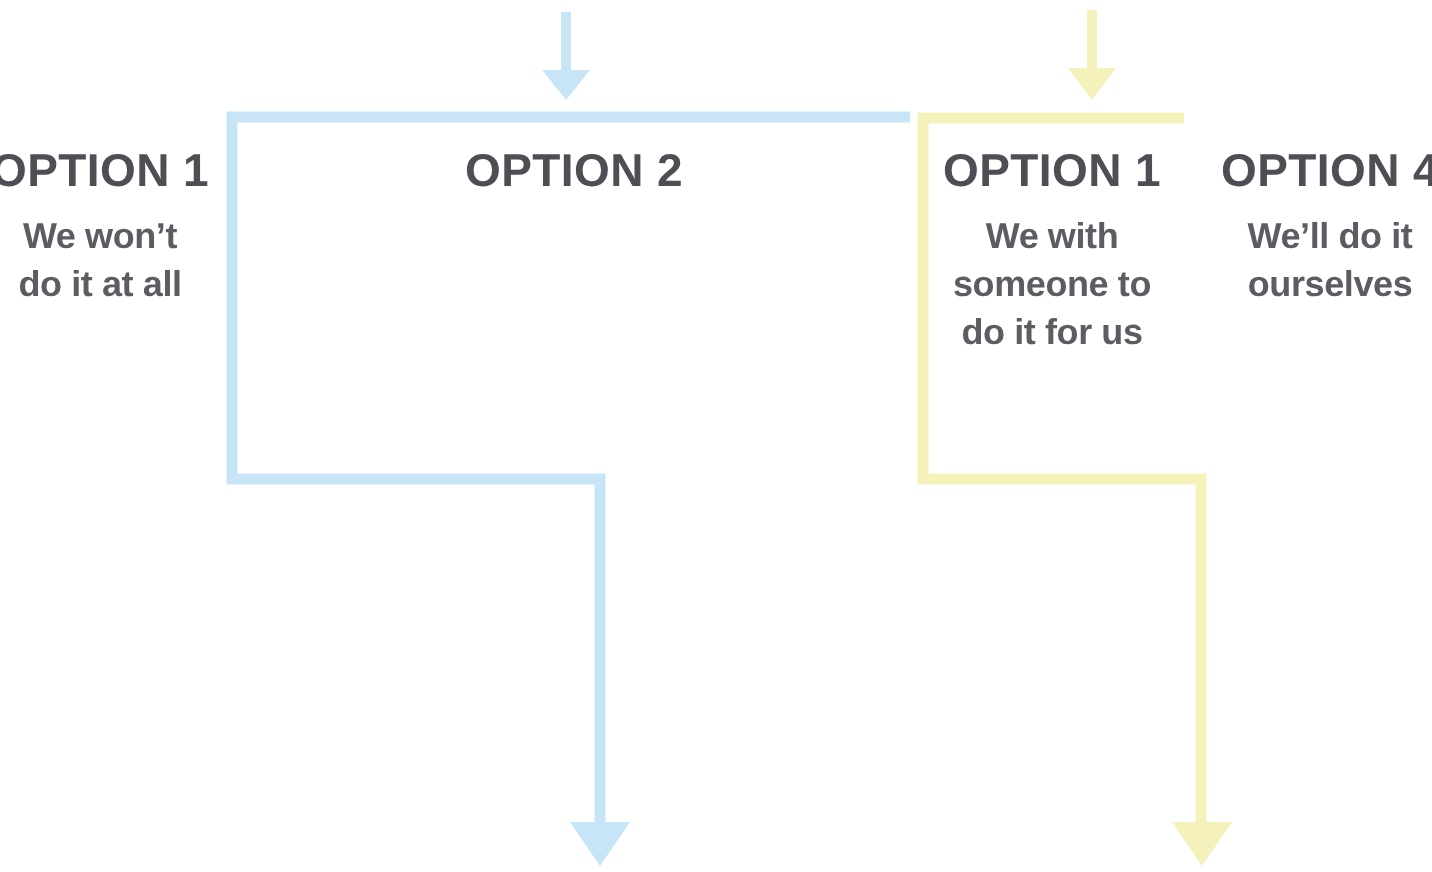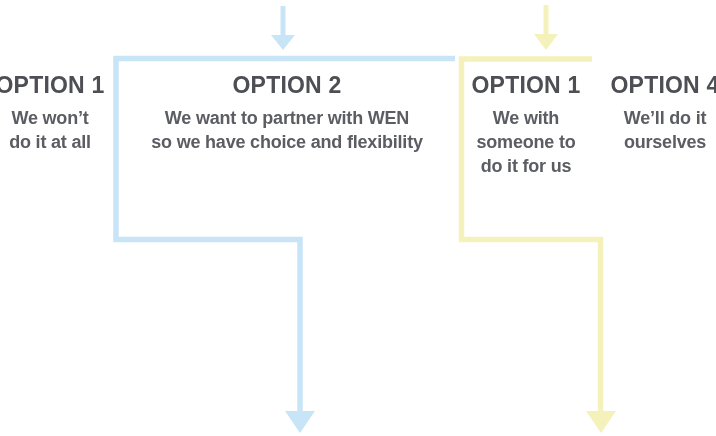--- a/index.html
+++ b/index.html
@@ -71,22 +71,20 @@
   </svg>
 
   <div class="option opt1">
     <div class="option-title">OPTION 1</div>
     <div class="option-desc">We won’t
 do it at all</div>
   </div>
 
   <div class="option opt2">
     <div class="option-title">OPTION 2</div>
-    <div class="option-desc">We want to partner with WEN
-so we have choice and flexibility</div>
   </div>
 
   <div class="option opt3">
     <div class="option-title">OPTION 1</div>
     <div class="option-desc">We with
 someone to
 do it for us</div>
   </div>
 
   <div class="option opt4">

